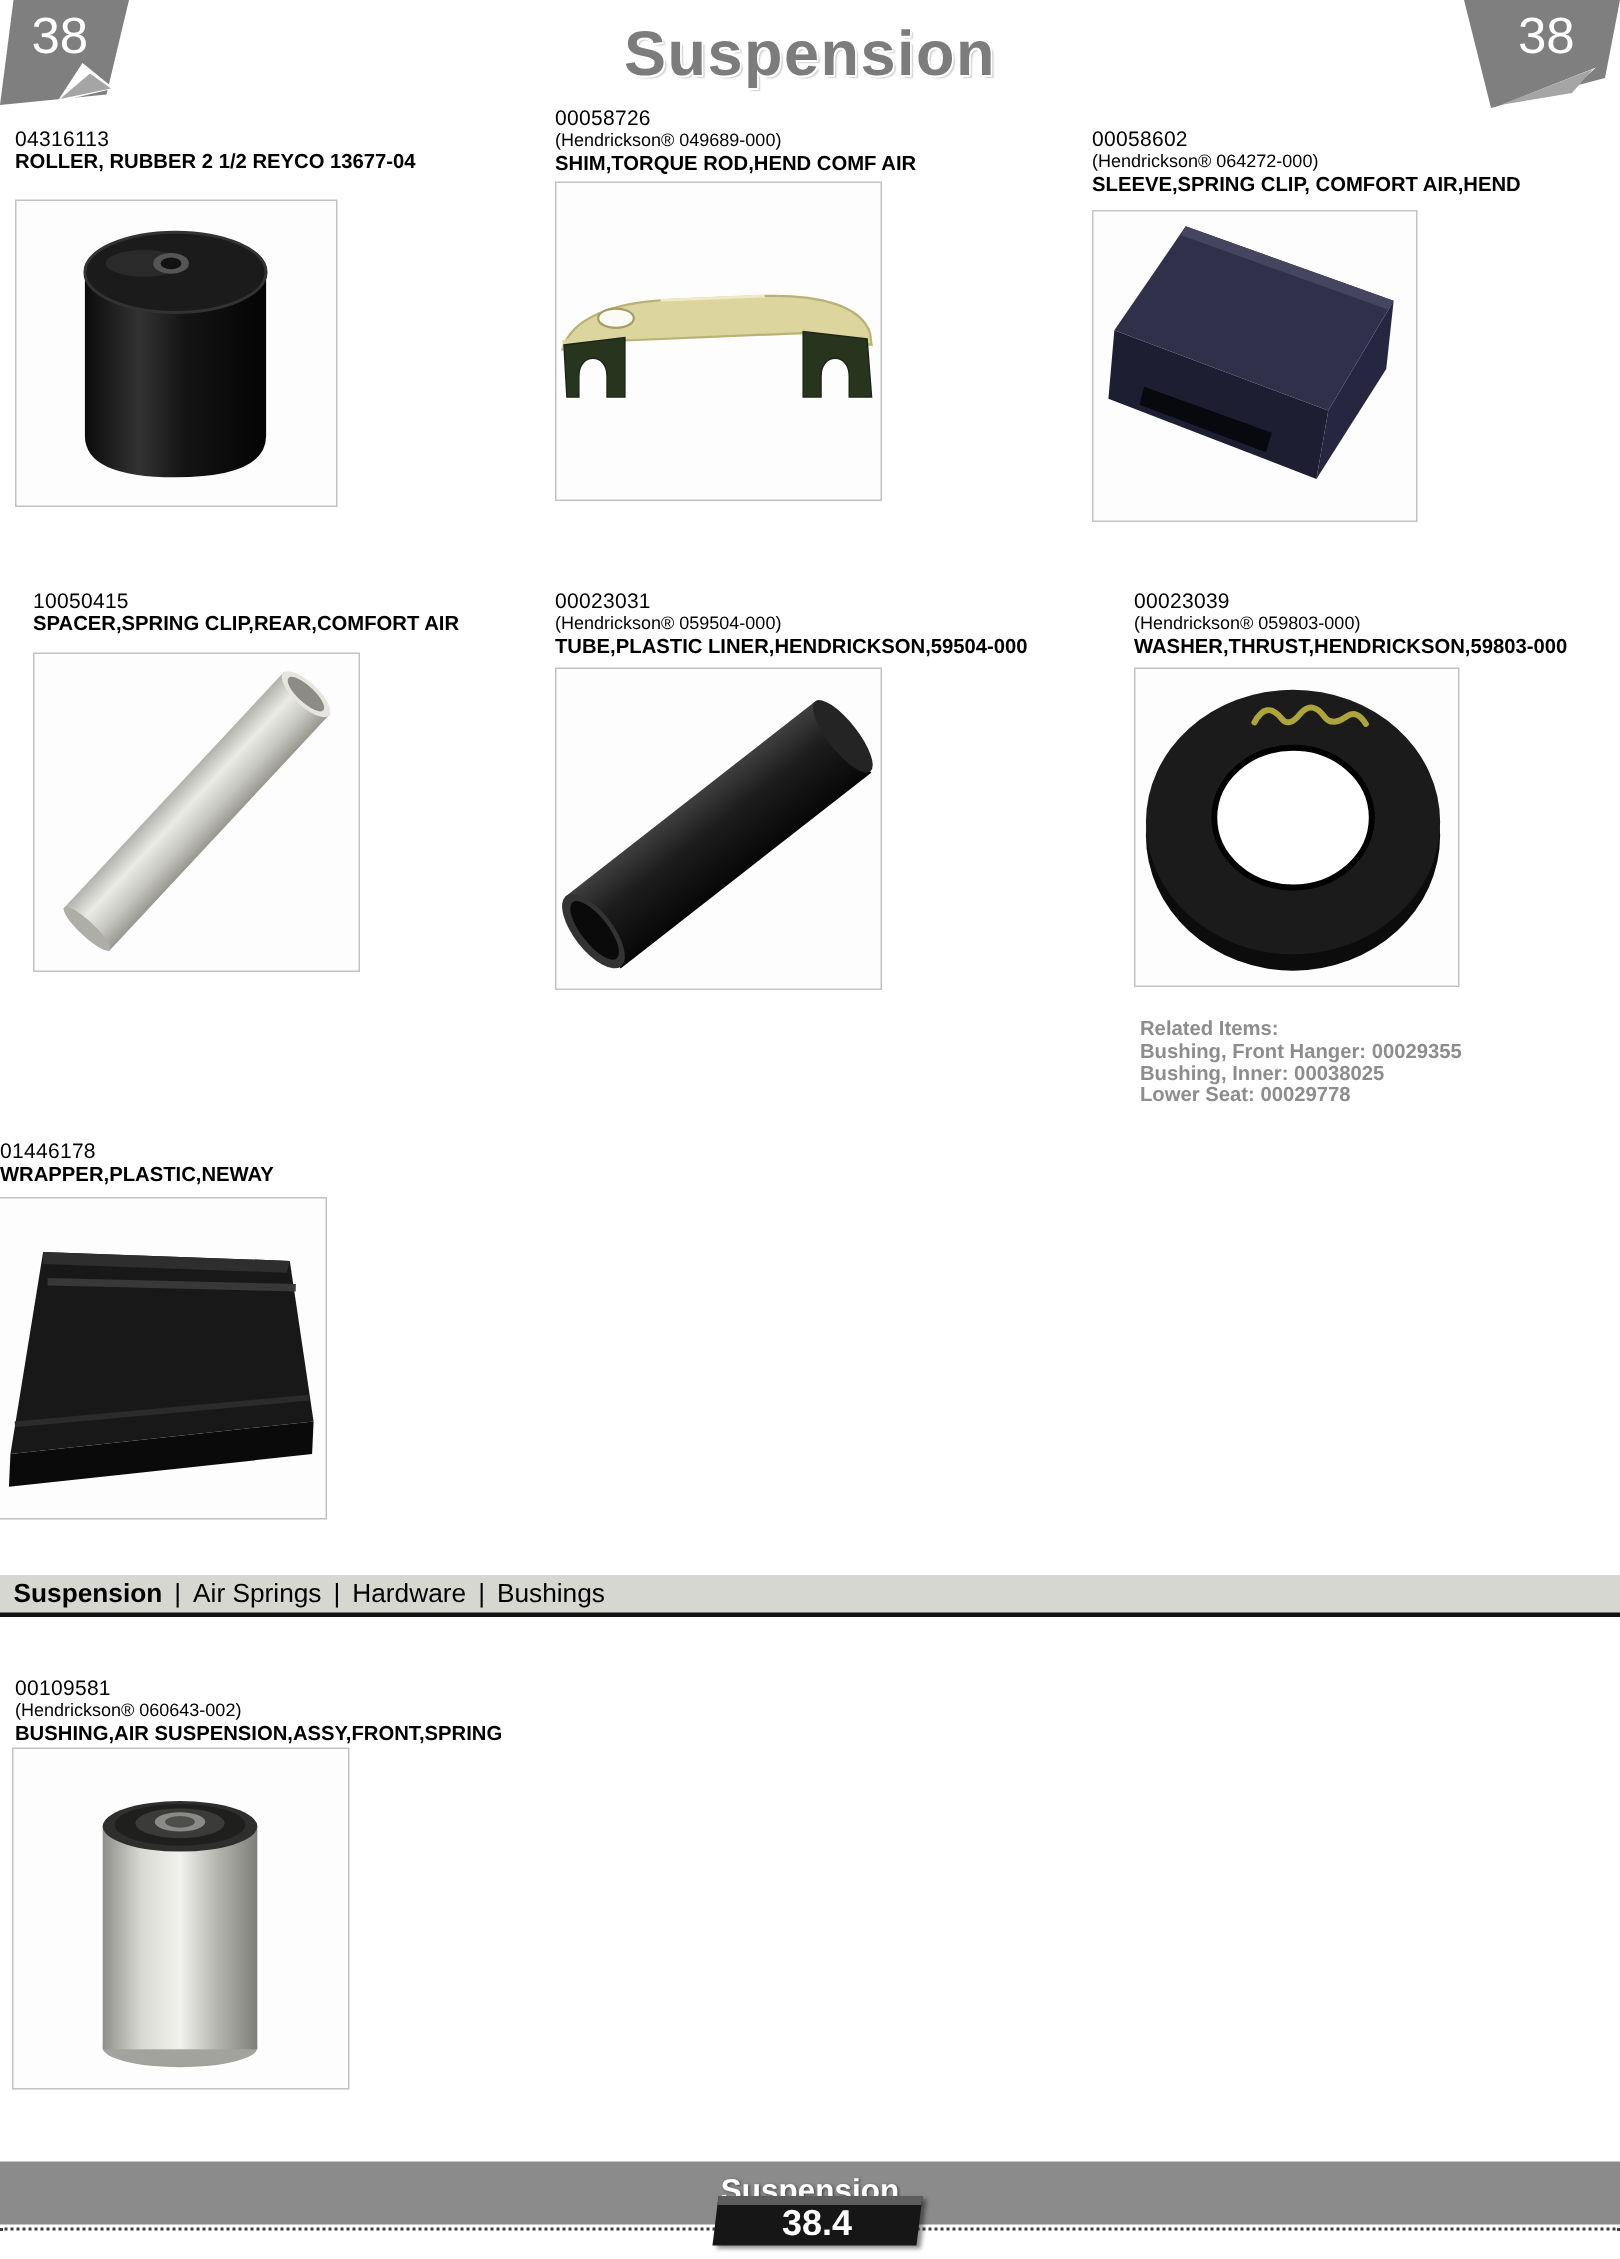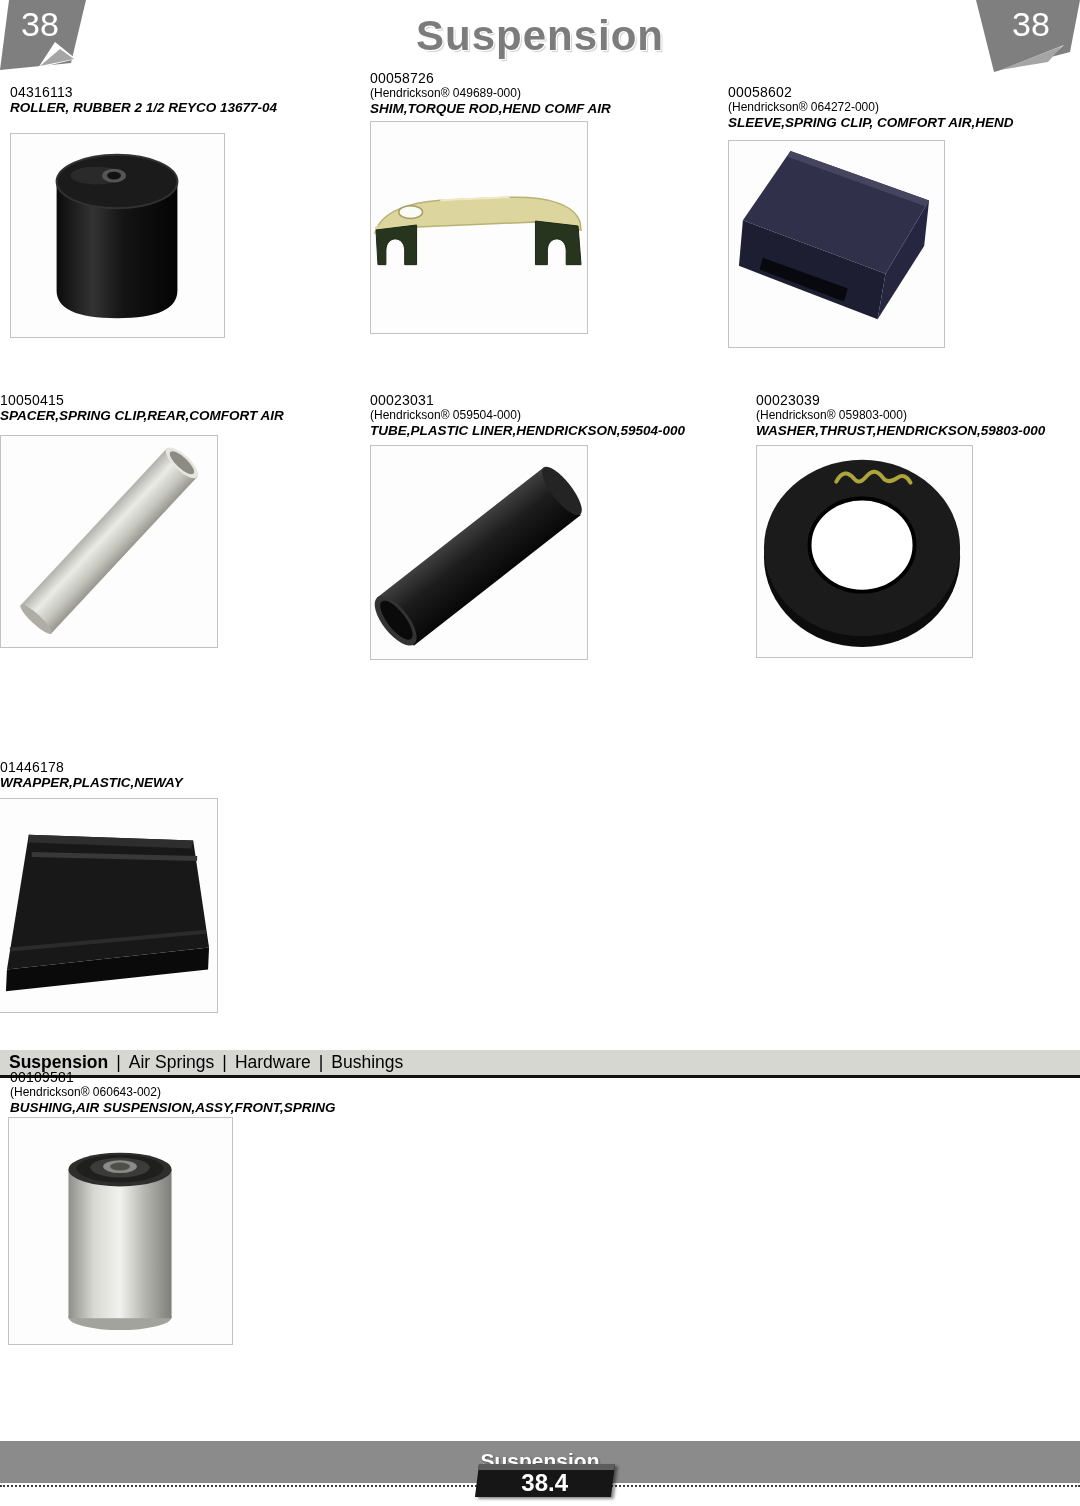--- a/index.html
+++ b/index.html
@@ -23,21 +23,21 @@
   .page-title {
     position:absolute; left:0; top:12px; width:100%; text-align:center;
     font-size:42px; font-weight:bold; color:#7c7c7c; letter-spacing:1px;
     text-shadow:-1px -1px 0 #fff, 1px -1px 0 #fff, -1px 1px 0 #fff, 1px 1px 0 #fff, 2px 2px 1px rgba(120,120,120,0.35);
   }
 
   
   .part { position:absolute; width:352px; }
   .pnum  { font-size:14px;   font-weight:normal; line-height:15px; letter-spacing:0.2px; }
   .poem  { font-size:12px; line-height:15px; }
-  .pdesc { font-size:13.5px; font-weight:bold; line-height:15px;font-style:italic; }
+  .pdesc { font-size:13.5px; font-weight:bold; line-height:15px; }
   .pimg {
     position:absolute; background:#fdfdfd; border:1px solid #c2c2c2; overflow:hidden;
   }
   .pimg svg { display:block; width:100%; height:100%; }
   .related {
     position:absolute; color:#8d8d8d; font-size:13.5px; font-weight:bold; line-height:14.8px;
   }
 
   
   .category-bar {
@@ -142,21 +142,21 @@
     <svg viewBox="0 0 217 208">
       <polygon points="62,10 202,60 158,134 14,80" fill="#30304a"></polygon>
       <polygon points="62,10 202,60 198,66 59,16" fill="#45455f"></polygon>
       <polygon points="202,60 158,134 150,180 197,106" fill="#262640"></polygon>
       <polygon points="14,80 158,134 150,180 10,126" fill="#1e1e33"></polygon>
       <polygon points="34,118 120,149 116,162 31,130" fill="#08080f"></polygon>
     </svg>
   </div>
 </div>
 
-<div class="part" style="left:0; top:393px;">
+<div class="part" style="left:22px; top:393px;">
   <div class="pnum">10050415</div>
   <div class="pdesc">SPACER,SPRING CLIP,REAR,COMFORT AIR</div>
   <div class="pimg" style="left:0; top:42px; width:218px; height:213px;">
     <svg viewBox="0 0 218 213">
       <defs>
         <linearGradient id="spacerG" x1="0" y1="0" x2="0" y2="1">
           <stop offset="0" stop-color="#b2b2ac"></stop>
             <stop offset="0.35" stop-color="#ebebe5"></stop>
           <stop offset="0.7" stop-color="#c6c6c0"></stop>
             <stop offset="1" stop-color="#97978f"></stop>
@@ -201,20 +201,26 @@
   <div class="pdesc">WASHER,THRUST,HENDRICKSON,59803-000</div>
   <div class="pimg" style="left:0; top:52px; width:217px; height:213px;">
     <svg viewBox="0 0 217 213">
       <ellipse cx="106" cy="112" rx="99" ry="91" fill="#0c0c0c"></ellipse>
       <ellipse cx="106" cy="103" rx="99" ry="89" fill="#1b1b1b"></ellipse>
       <ellipse cx="106" cy="100" rx="53" ry="47" fill="#ffffff"></ellipse>
       <ellipse cx="106" cy="100" rx="53" ry="47" fill="none" stroke="#000000" stroke-width="4"></ellipse>
       <path d="M80,36 q8,-15 18,-3 q5,7 13,-3 q8,-9 16,2 q5,7 15,0 q7,-5 13,5" fill="none" stroke="#ada43c" stroke-width="4" stroke-linecap="round"></path>
     </svg>
   </div>
+  <div class="related" style="left:4px; top:286px;">
+    <div>Related Items:</div>
+    <div>Bushing, Front Hanger: 00029355</div>
+    <div>Bushing, Inner: 00038025</div>
+    <div>Lower Seat: 00029778</div>
+  </div>
 </div>
 
 <div class="part" style="left:0; top:760px;">
   <div class="pnum">01446178</div>
   <div class="pdesc">WRAPPER,PLASTIC,NEWAY</div>
   <div class="pimg" style="left:-2px; top:38px; width:220px; height:215px;">
     <svg viewBox="0 0 220 215">
       <polygon points="30,36 196,42 212,150 8,172" fill="#181818"></polygon>
       <polygon points="30,36 196,42 194,50 30,44" fill="#2e2e2e"></polygon>
       <path d="M33,56 L200,60" stroke="#383838" stroke-width="5" fill="none"></path>
@@ -227,21 +233,21 @@
 <div class="category-bar">
   <span class="cat-main">Suspension</span>
   <span class="cat-sep">|</span>
   <span class="cat-item">Air Springs</span>
   <span class="cat-sep">|</span>
   <span class="cat-item">Hardware</span>
   <span class="cat-sep">|</span>
   <span class="cat-item">Bushings</span>
 </div>
 
-<div class="part" style="left:10px; top:1070px;">
+<div class="part" style="left:10px; top:1118px;">
   <div class="pnum">00109581</div>
   <div class="poem">(Hendrickson® 060643-002)</div>
   <div class="pdesc">BUSHING,AIR SUSPENSION,ASSY,FRONT,SPRING</div>
   <div class="pimg" style="left:-2px; top:47px; width:225px; height:228px;">
     <svg viewBox="0 0 225 228">
       <defs>
         <linearGradient id="bushG" x1="0" y1="0" x2="1" y2="0">
           <stop offset="0" stop-color="#8e8e8a"></stop>
             <stop offset="0.25" stop-color="#d9d9d4"></stop>
           <stop offset="0.5" stop-color="#f1f1ed"></stop>

